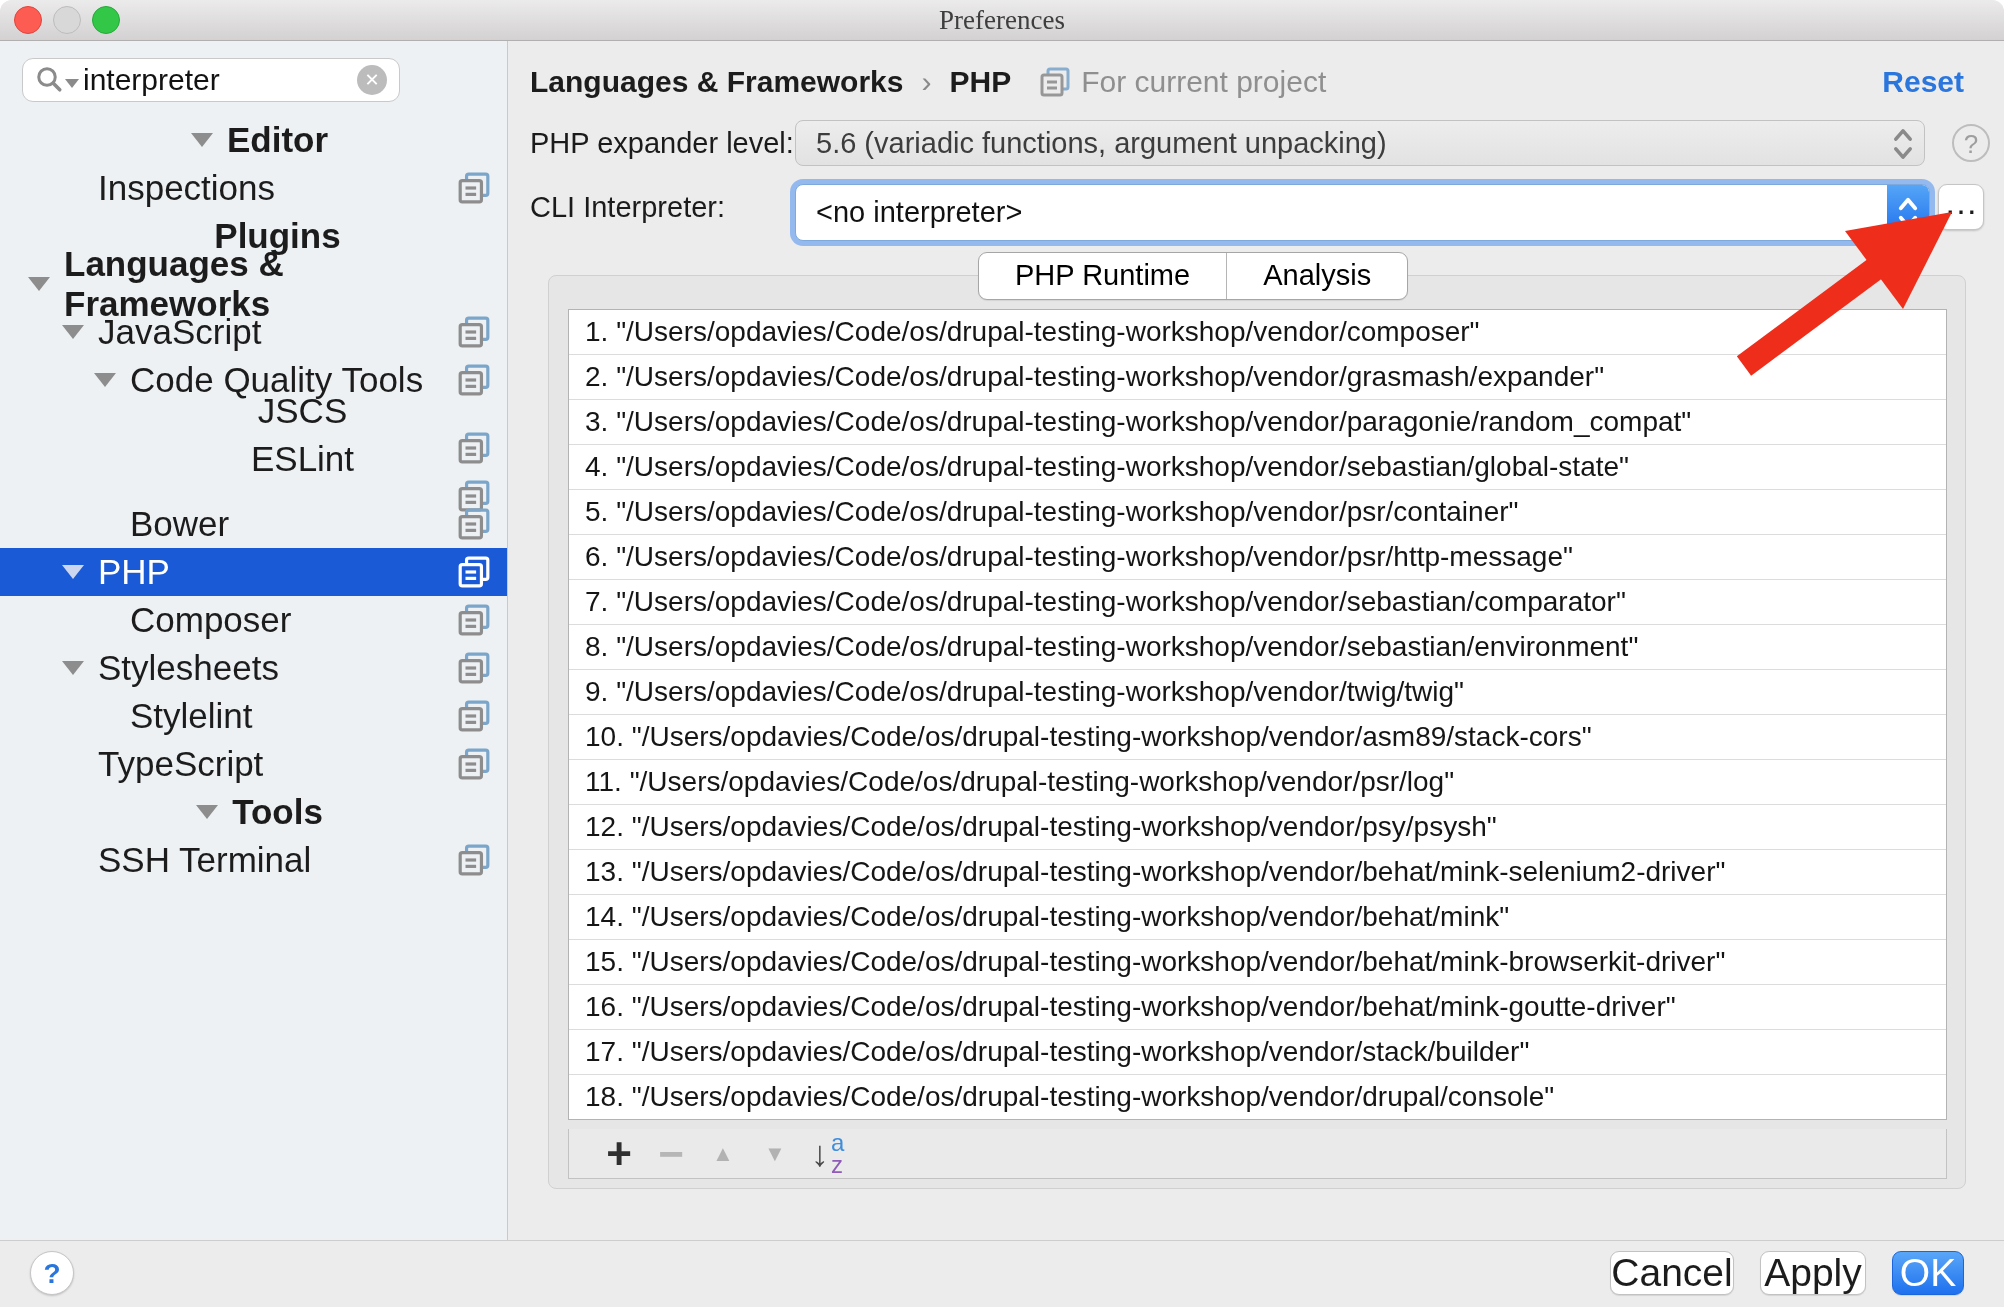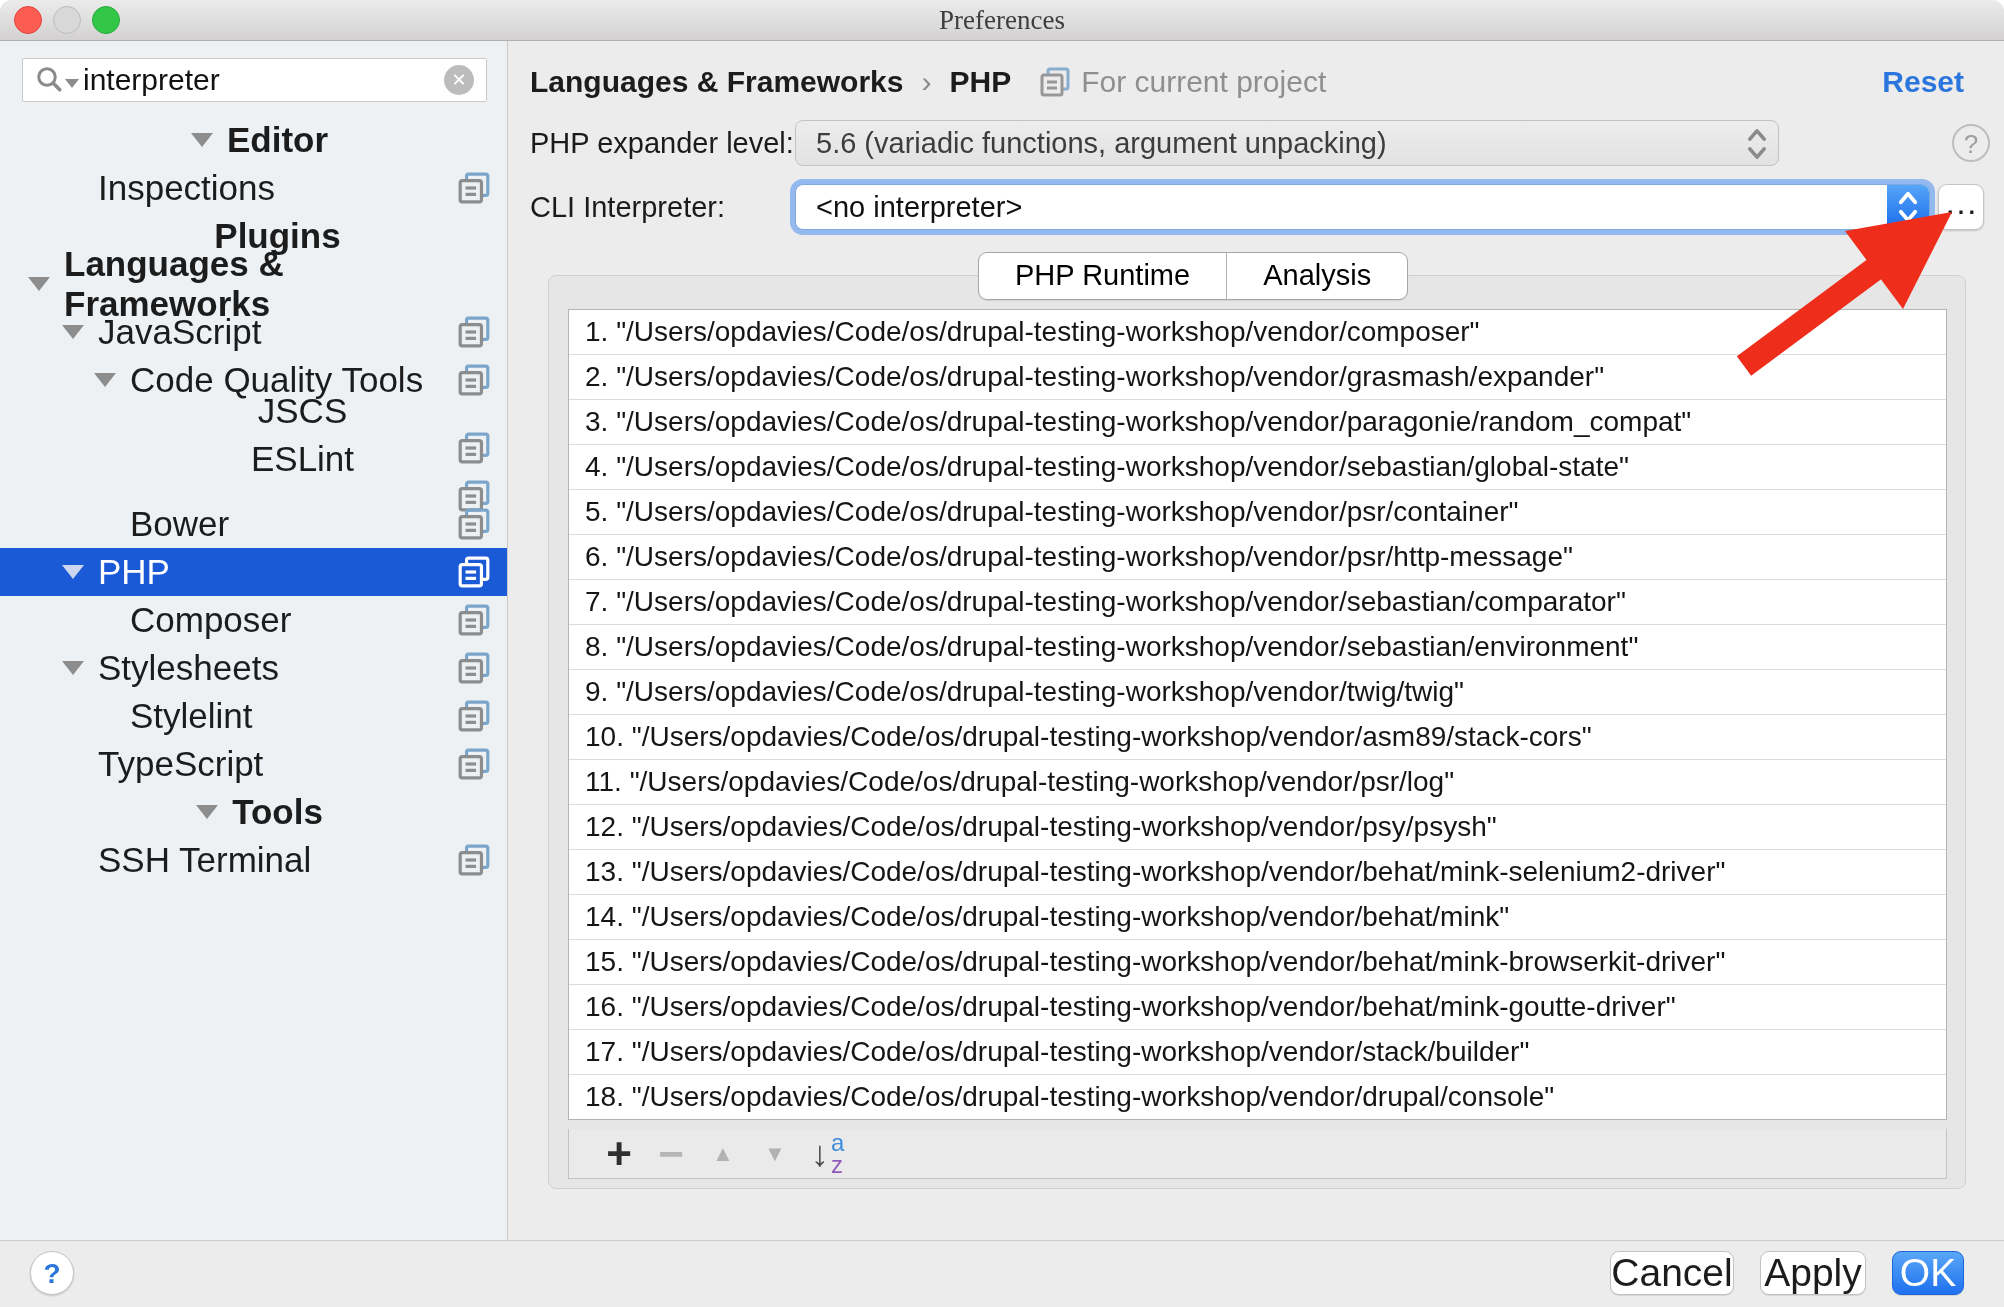--- a/index.html
+++ b/index.html
@@ -10,21 +10,21 @@
   .titlebar{position:absolute;left:0;top:0;right:0;height:40px;background:linear-gradient(#ecebeb,#d3d1d1);border-bottom:1px solid #b1afaf;font-family:Liberation Serif, serif;}
   .title{text-align:center;line-height:40px;font-size:27px;color:#3e3e3e;}
   .traffic{position:absolute;left:14px;top:6px;display:flex;gap:11px;}
   .light{width:28px;height:28px;border-radius:50%;box-sizing:border-box;}
   .light.red{background:#fd5c53;border:1px solid #e0443c;}
   .light.gray{background:#d8d8d8;border:1px solid #bcbcbc;}
   .light.green{background:#33c748;border:1px solid #24a93a;}
 
   
   .sidebar{position:absolute;left:0;top:41px;bottom:67px;width:508px;background:#edf1f4;border-right:1px solid #c9c9c9;box-sizing:border-box;}
-  .search{position:absolute;left:22px;top:17px;width:465px;height:44px;box-sizing:border-box;background:#fff;border:1px solid #c9c9c9;border-radius:2px;display:flex;align-items:center;padding:0 12px;}
+  .search{position:absolute;left:22px;top:17px;width:378px;height:44px;box-sizing:border-box;background:#fff;border:1px solid #c9c9c9;border-radius:11px;display:flex;align-items:center;padding:0 12px;}
   .search .mag{width:30px;height:30px;flex:0 0 auto;}
   .search .caret{width:0;height:0;border-left:7px solid transparent;border-right:7px solid transparent;border-top:9px solid #8b8b8b;margin:6px 4px 0 0;}
   .search .q{font-size:30px;color:#121212;flex:1 1 auto;white-space:nowrap;overflow:hidden;}
   .search .clear{width:30px;height:30px;border-radius:50%;background:#bcbcbc;color:#fff;font-size:18px;line-height:30px;text-align:center;flex:0 0 auto;}
 
   .tree{position:absolute;left:0;top:75px;right:0;}
   .row{height:48px;display:flex;align-items:center;font-size:35px;color:#1c1c1c;padding-right:16px;box-sizing:border-box;justify-content:center;}
   .row.bold{font-weight:bold;}
   .row .arrow{width:0;height:0;border-left:11px solid transparent;border-right:11px solid transparent;border-top:14px solid #8d8d8d;margin-right:14px;flex:0 0 auto;}
   .p0a{padding-left:28px;} .p0{padding-left:64px;}
@@ -49,23 +49,23 @@
   .scope-icon .bk{fill:none;stroke:#88aecf;stroke-width:1.5;}
   .scope-icon .fr{fill:#ececec;stroke:#979797;stroke-width:1.5;}
   .scope-icon .ln{stroke:#979797;stroke-width:1.5;}
   .scope{color:#8f8f8f;font-size:30px;}
   .reset{position:absolute;right:40px;top:62px;height:40px;line-height:40px;color:#2a76dd;font-weight:bold;font-size:30px;}
 
   
   .flabel{position:absolute;left:530px;height:46px;line-height:46px;font-size:29px;color:#1b1b1b;}
   .lbl-lang{top:120px;} .lbl-cli{top:184px;}
   .select{position:absolute;box-sizing:border-box;border-radius:8px;font-size:29px;display:flex;align-items:center;}
-  .select-lang{left:795px;top:120px;width:984px;height:46px;background:linear-gradient(#ededed,#e2e2e2);border:1px solid #c2c2c2;color:#3d3d3d;padding-left:20px;}
+  .select-lang{left:795px;top:120px;width:1130px;height:46px;background:linear-gradient(#ededed,#e2e2e2);border:1px solid #c2c2c2;color:#3d3d3d;padding-left:20px;}
   .stepper-gray{position:absolute;right:8px;top:5px;}
-  .select-cli{left:795px;top:184px;width:1135px;height:46px;background:#fff;border:1px solid #7ea9dd;color:#111;padding-left:20px;box-shadow:0 0 0 5px rgba(125,173,240,.8);}
+  .select-cli{left:795px;top:184px;width:1135px;height:57px;background:#fff;border:1px solid #7ea9dd;color:#111;padding-left:20px;box-shadow:0 0 0 5px rgba(125,173,240,.8);}
   .stepper-blue{position:absolute;right:0;top:0;bottom:0;width:42px;background:linear-gradient(#55a5f7,#1a6cec);border-radius:0 7px 7px 0;display:flex;align-items:center;justify-content:center;}
   .help-circle{position:absolute;left:1952px;top:124px;width:38px;height:38px;border-radius:50%;border:2px solid #bdbdbd;color:#9e9e9e;font-size:26px;line-height:36px;text-align:center;box-sizing:border-box;}
   .browse{position:absolute;left:1938px;top:184px;width:46px;height:46px;box-sizing:border-box;background:#fff;border:1px solid #c5c5c5;border-radius:9px;box-shadow:0 1px 2px rgba(0,0,0,.18);font-size:34px;color:#1c1c1c;text-align:center;line-height:34px;}
 
   
   .tabs{position:absolute;left:978px;top:252px;height:46px;display:flex;border:1px solid #a6a6a6;border-radius:9px;overflow:hidden;background:#fff;z-index:2;box-shadow:0 1px 1px rgba(0,0,0,.08);}
   .tab{line-height:44px;font-size:29px;color:#000;padding:0 36px;}
   .tab + .tab{border-left:1px solid #b5b5b5;}
   .tab.sel{background:linear-gradient(#61a8f2,#2e7ce4);border-left:none;}
 

